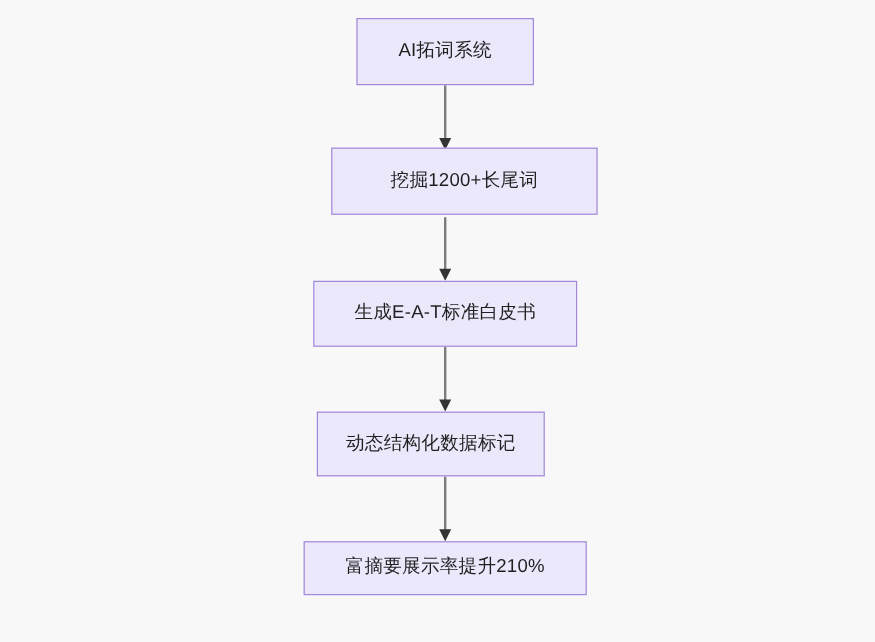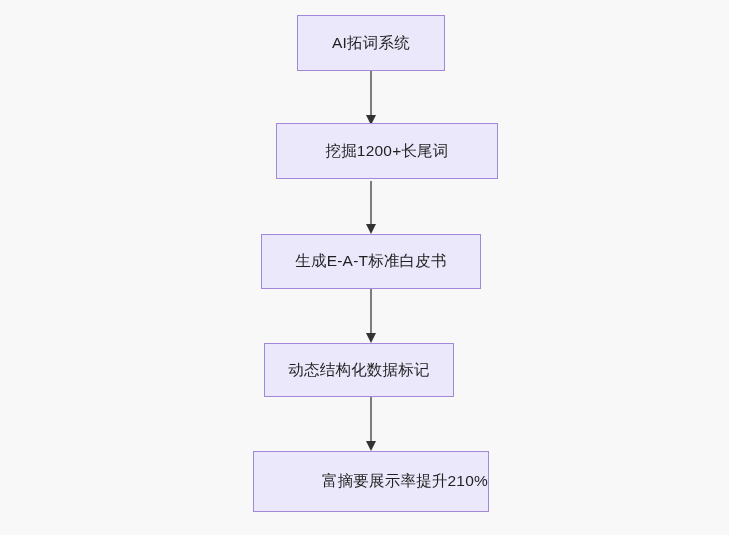--- a/index.html
+++ b/index.html
@@ -89,17 +89,17 @@
   </div>
 
   <div class="node" style="left:261px; top:234px; width:220px; height:55px;">
     <span class="node-label">生成E-A-T标准白皮书</span>
   </div>
 
   <div class="node" style="left:264px; top:343px; width:190px; height:54px;">
     <span class="node-label">动态结构化数据标记</span>
   </div>
 
-  <div class="node" style="left:253px; top:451px; width:236px; height:61px;justify-content:flex-end;">
+  <div class="node" style="left:253px; top:451px; width:236px; height:45px;">
     <span class="node-label">富摘要展示率提升210%</span>
   </div>
 
 </div>
 
 </body></html>

